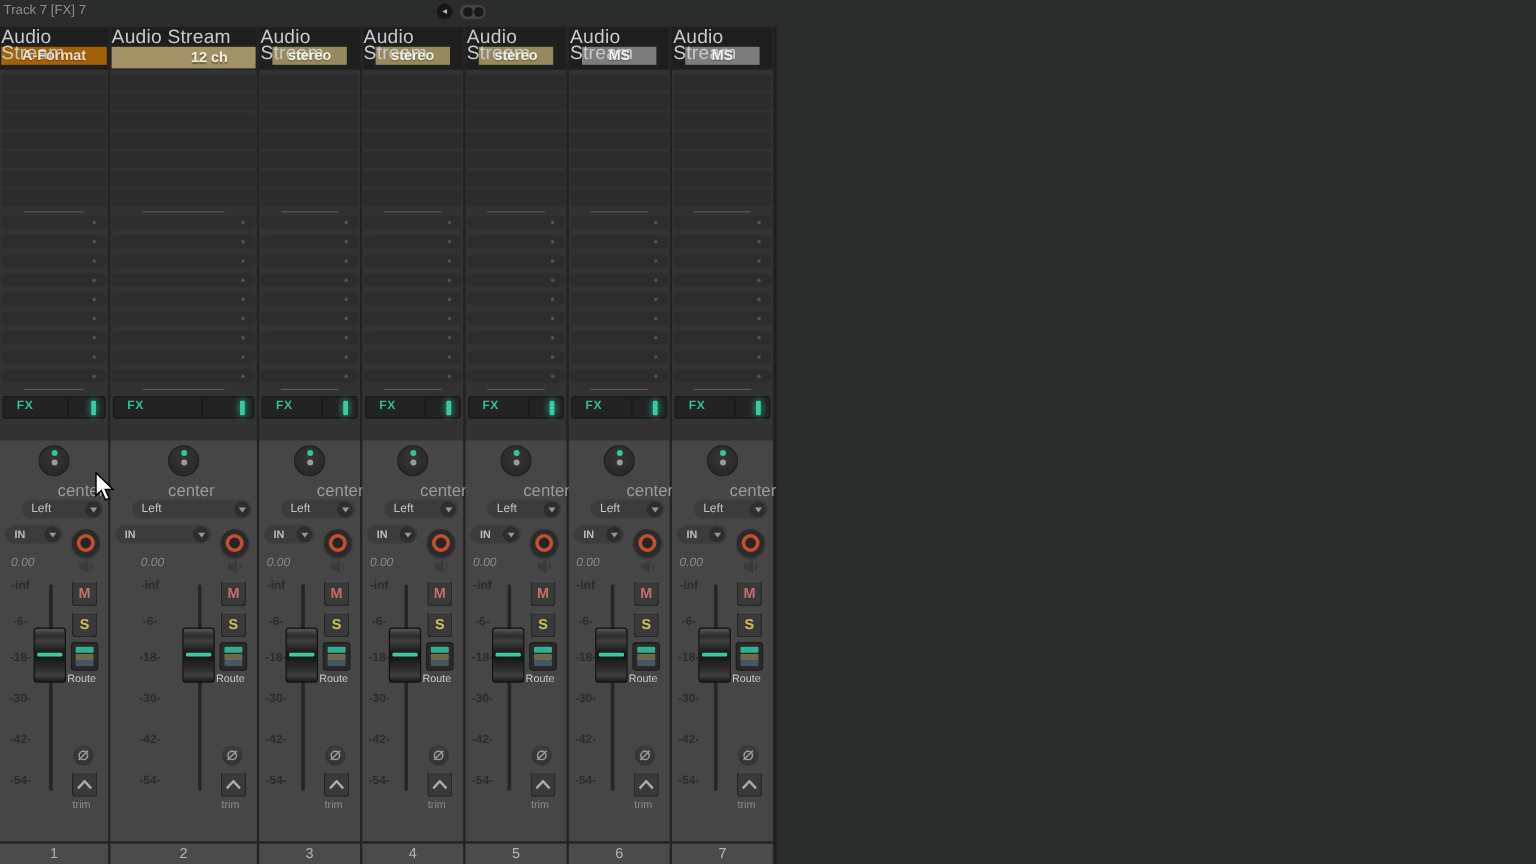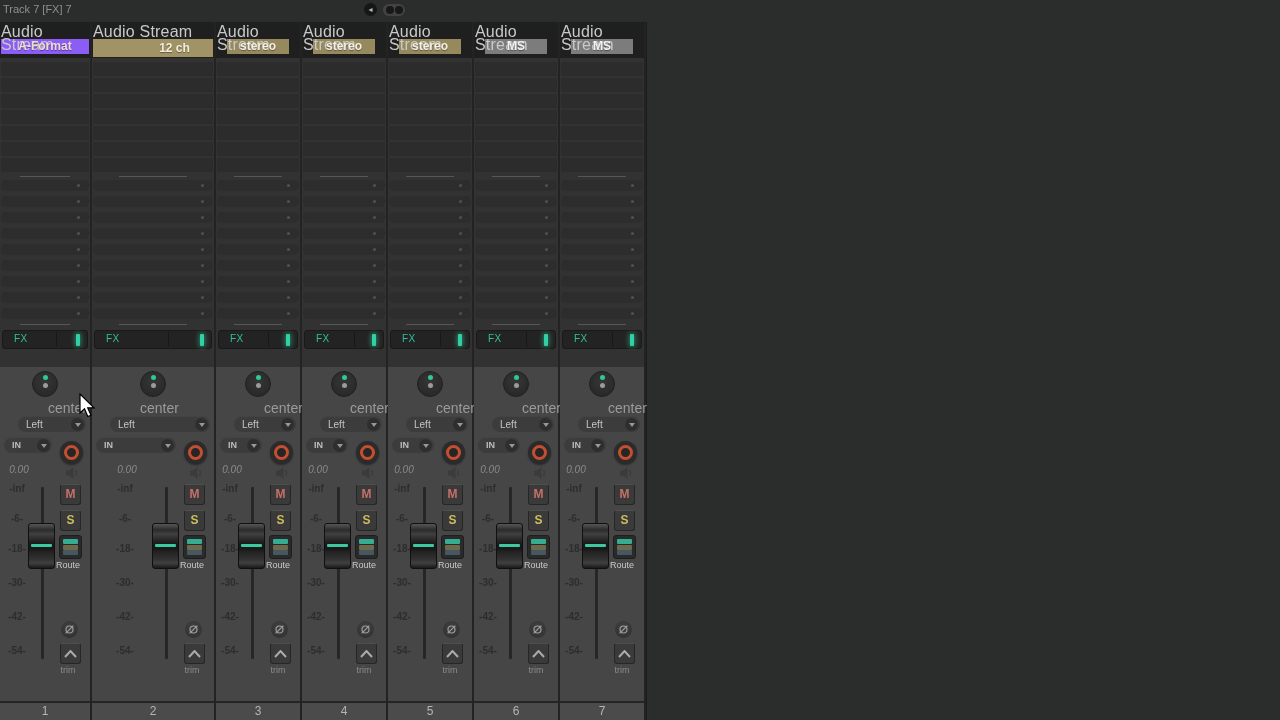--- a/index.html
+++ b/index.html
@@ -29,21 +29,21 @@
     text-shadow:0 1px 1px rgba(0,0,0,.4);}
   .format-badge.inset{width:76%;margin:1px auto 0;}
   .format-badge.tall{height:18px;line-height:18px;}
   .fx-slots{padding:4px 0 0;}
   .fx-slot{height:14px;margin:0 1px 2px;background:#2c2c2c;border-radius:1px;}
   .slot-divider{height:1px;background:#575757;width:56%;margin:4px auto 3px;}
   .send-slot{height:11px;margin:0 1px 5px;background:#2d2d2d;border-radius:5px;position:relative;}
   .send-dot{position:absolute;right:9px;top:4px;width:3px;height:3px;border-radius:50%;background:#525252;}
   .fx-button{position:relative;height:19px;margin:5px 2px 0;background:#232323;
     border:1px solid #191919;border-radius:3px;box-sizing:border-box;}
-  .fx-button .fx-text{position:absolute;left:11px;top:2px;font-size:10px;font-weight:normal;color:#2fc09b;letter-spacing:.5px;}
+  .fx-button .fx-text{position:absolute;left:11px;top:2px;font-size:10px;font-weight:bold;color:#2fc09b;letter-spacing:.5px;}
   .fx-button .fx-divider{position:absolute;left:63%;top:1px;bottom:1px;width:1px;background:#181818;}
   .fx-led{position:absolute;right:7px;top:3px;width:4px;height:12px;border-radius:1px;background:#31cfa4;
     box-shadow:0 0 5px 1px rgba(49,207,164,.55);}
   
   .bottom-section{position:relative;height:334px;background:#464646;border-bottom:2px solid #242424;box-sizing:content-box;}
   .pan-knob{position:absolute;top:4px;left:50%;margin-left:-13px;width:26px;height:26px;border-radius:50%;
     background:radial-gradient(circle at 50% 38%,#363636,#252525);border:1px solid #1f1f1f;box-sizing:border-box;}
   .pan-dot-teal{position:absolute;left:50%;margin-left:-2.5px;top:3px;width:5px;height:5px;border-radius:50%;background:#2fc79c;}
   .pan-dot-gray{position:absolute;left:50%;margin-left:-2.5px;top:11px;width:5px;height:5px;border-radius:50%;background:#9b9b9b;}
   .pan-label{position:absolute;top:33px;left:0;right:0;text-align:left;font-size:14px;color:#9a9a9a;padding-left:48px;}
@@ -97,21 +97,21 @@
     <span class="dot"></span>
     <span class="dot"></span>
   </div>
 </div>
 
 <div class="mixer" id="strips">
   <div class="strip" style="width: 92px;">
     <div class="top-section">
       <div class="strip-header">
         <div class="stream-label">Audio Stream</div>
-        <div class="format-badge" style="background: #8b5cf6; color: rgb(236, 222, 207);">A-Format</div>
+        <div class="format-badge" style="background: #a16207; color: rgb(236, 222, 207);">A-Format</div>
       </div>
       <div class="fx-slots">
           <div class="fx-slot"></div>
           <div class="fx-slot"></div>
           <div class="fx-slot"></div>
           <div class="fx-slot"></div>
           <div class="fx-slot"></div>
           <div class="fx-slot"></div>
           <div class="fx-slot"></div>
         </div>

